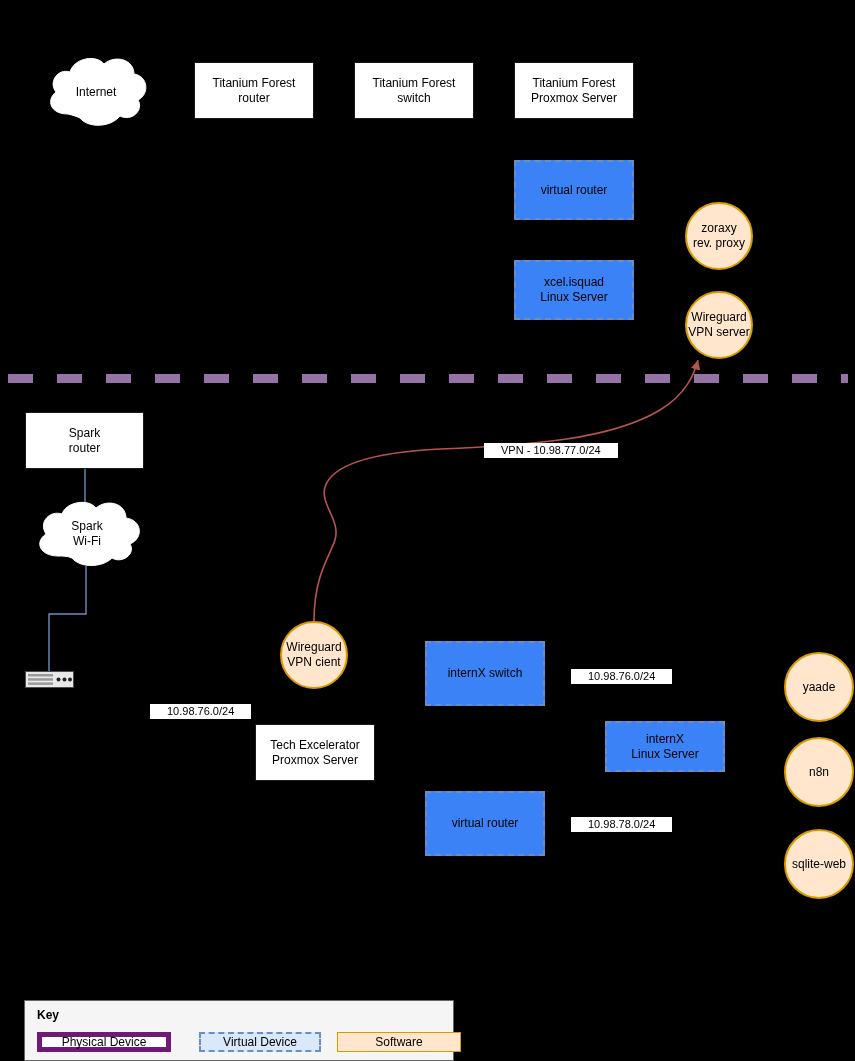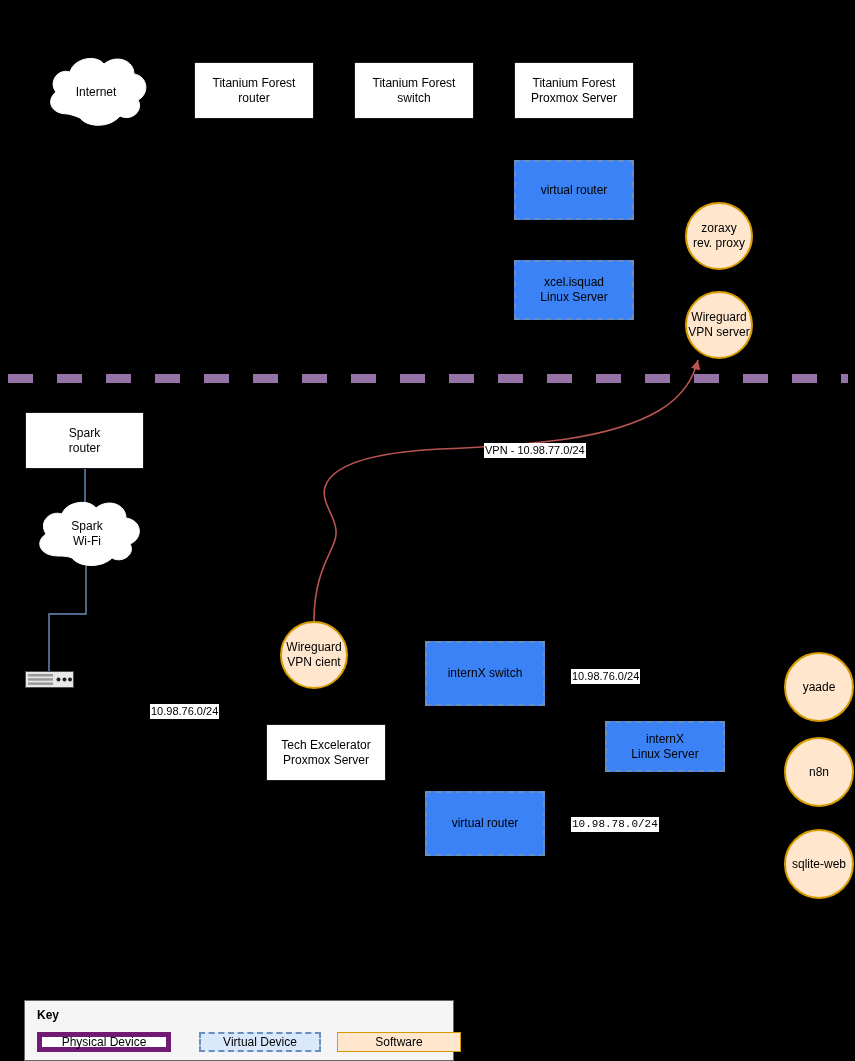--- a/index.html
+++ b/index.html
@@ -62,21 +62,21 @@
     white-space: pre-line;
     pointer-events: none;
   }
   
   .edge-label {
     position: absolute;
     background: #FFFFFF;
     color: #000000;
     font-size: 11px;
     line-height: 13px;
-    padding: 1px 1px;
+    padding: 1px 17px;
     white-space: nowrap;
   }
   
   #wires {
     position: absolute;
     left: 0; top: 0;
     width: 855px;
     height: 1061px;
     pointer-events: none;
   }
@@ -178,21 +178,21 @@
 
   <div class="node physical" style="left:354px; top:62px; width:120px; height:57px;">Titanium Forest
 switch</div>
 
   <div class="node physical" style="left:514px; top:62px; width:120px; height:57px;">Titanium Forest
 Proxmox Server</div>
 
   <div class="node physical" style="left:25px; top:412px; width:119px; height:57px;">Spark
 router</div>
 
-  <div class="node physical" style="left:266px; top:724px; width:120px; height:57px;">Tech Excelerator
+  <div class="node physical" style="left:255px; top:724px; width:120px; height:57px;">Tech Excelerator
 Proxmox Server</div>
 
   <div class="node virtual" style="left:514px; top:160px; width:120px; height:60px;">virtual router</div>
 
   <div class="node virtual" style="left:514px; top:260px; width:120px; height:60px;">xcel.isquad
 Linux Server</div>
 
   <div class="node virtual" style="left:425px; top:641px; width:120px; height:65px;">internX switch</div>
 
   <div class="node virtual" style="left:425px; top:791px; width:120px; height:65px;">virtual router</div>
@@ -226,21 +226,21 @@
       <circle cx="45" cy="8.5" r="2" fill="#222222"></circle>
     </svg>
   </div>
 
   <div class="edge-label" style="left:484px; top:443px;">VPN - 10.98.77.0/24</div>
 
   <div class="edge-label" style="left:150px; top:704px;">10.98.76.0/24</div>
 
   <div class="edge-label" style="left:571px; top:669px;">10.98.76.0/24</div>
 
-  <div class="edge-label" style="left:571px; top:817px;font-family:Liberation Mono, monospace;">10.98.78.0/24</div>
+  <div class="edge-label" style="left:571px; top:817px;">10.98.78.0/24</div>
 
   <div id="key">
     <div class="key-title">Key</div>
     <div class="key-chip key-physical">Physical Device</div>
     <div class="key-chip key-virtual">Virtual Device</div>
     <div class="key-chip key-software">Software</div>
   </div>
 
 </div>
 

